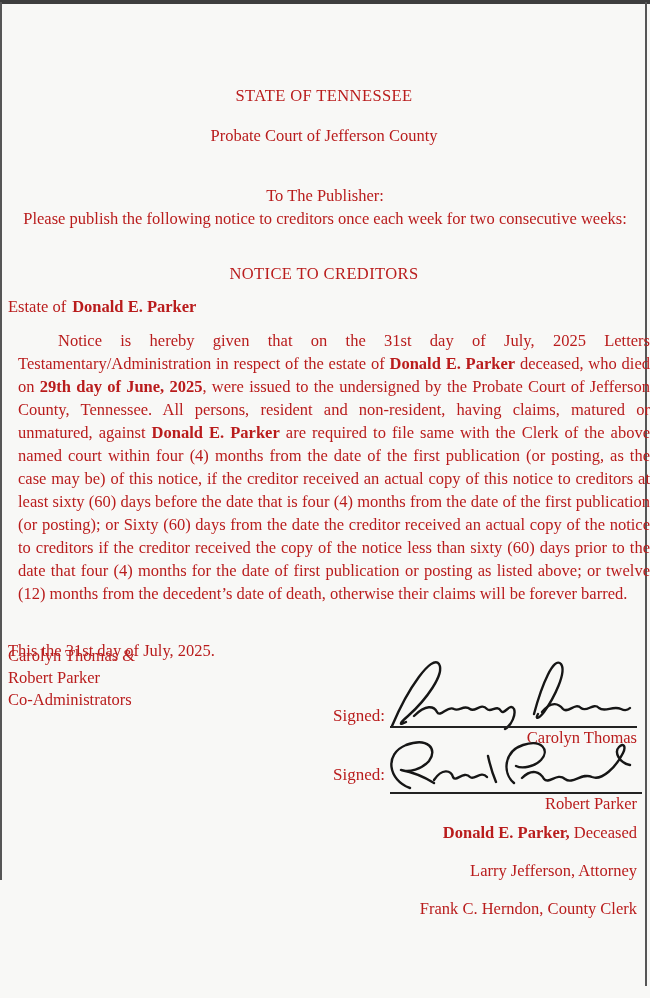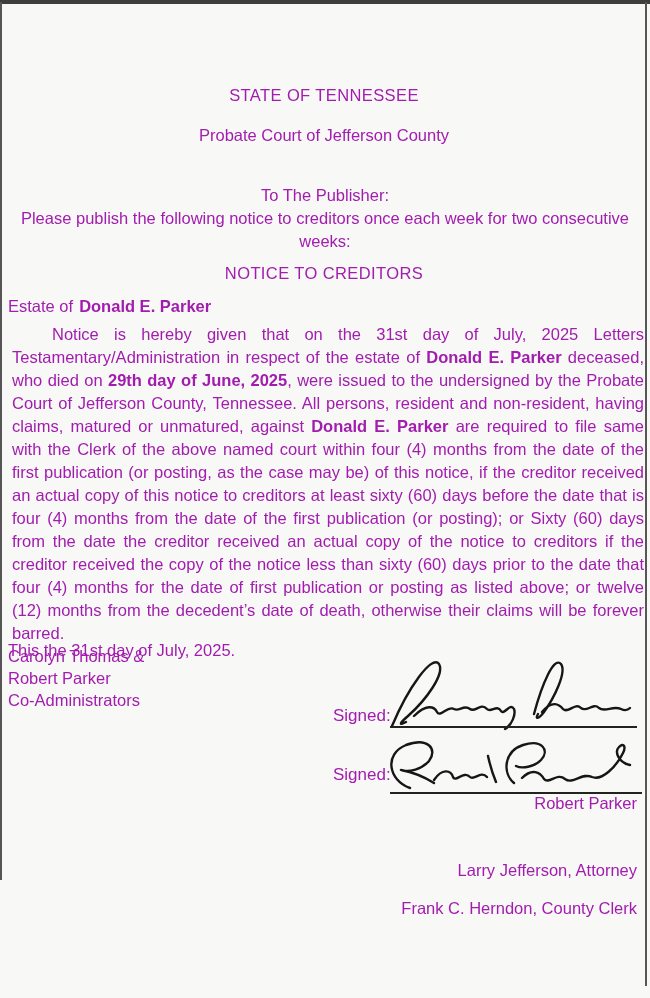--- a/index.html
+++ b/index.html
@@ -2,22 +2,22 @@
 <html><head>
 <meta charset="utf-8">
 <style>
   html, body { margin: 0; padding: 0; background: #e9e9e7; }
   .page {
     position: relative;
     width: 650px;
     height: 998px;
     margin: 0 auto;
     background: #f8f8f6;
-    font-family: Liberation Sans, sans-serif;
-    color: #a21caf;
+    font-family: Liberation Serif, serif;
+    color: #b91c1c;
     overflow: hidden;
   }
   
   .edge { position: absolute; background: #3e3e3e; }
   .edge-top { top: 0; left: 0; width: 650px; height: 4px; }
   .edge-left { top: 2px; left: 0; width: 2px; height: 878px; background: #565656; }
   .edge-right { top: 2px; left: 645px; width: 2px; height: 984px; background: #565656; }
 
   .txt { position: absolute; font-size: 16.5px; line-height: 23px; }
   .center { left: 8px; width: 632px; text-align: center; }
@@ -25,21 +25,21 @@
 
   .heading-state   { top: 84px; letter-spacing: 0.4px; }
   .heading-court   { top: 124px; }
   .publisher-block { top: 184px; left: 8px; width: 634px; text-align: center; }
   .notice-title    { top: 262px; letter-spacing: 0.4px; }
   .estate-line     { top: 295px; left: 8px; width: 632px; }
   .estate-line .b  { margin-left: 6px; }
   .notice-par {
     top: 319px; left: 8px; width: 632px;
     text-align: justify; text-indent: 40px;
-    margin: 4px;
+    margin: 10px;
   }
   .dated-line  { top: 599px; left: 8px; margin-top: 40px; }
   .admin-block { top: 645px; left: 8px; line-height: 22px; }
 
   .signed-label { font-size: 17px; }
   .signed-label-1 { top: 704px; left: 333px; }
   .signed-label-2 { top: 763px; left: 333px; }
   .sig-line { position: absolute; border-top: 2px solid #222; }
   .sig-line-1 { top: 726px; left: 390px; width: 247px; }
   .sig-line-2 { top: 792px; left: 390px; width: 252px; }
@@ -104,30 +104,34 @@
   <div class="txt signed-label signed-label-1">Signed:</div>
   <div class="sig-script sig-script-1">
     <svg width="256" height="80" viewBox="0 0 256 80" xmlns="http://www.w3.org/2000/svg">
       <path d="M 10 74 C 26 36, 50 2, 57 12 C 63 22, 44 48, 26 64 C 18 71, 16 74, 24 70"></path>
       <path d="M 32 64 C 44 52, 52 54, 55 60 C 58 66, 66 53, 72 57 C 77 60, 82 52, 88 57 C 93 61, 99 50, 105 57 C 109 61, 115 52, 119 59 C 122 64, 128 50, 132 57 C 134 62, 130 73, 123 77"></path>
       <path d="M 152 62 C 160 32, 172 4, 179 12 C 185 20, 172 46, 162 60 C 156 68, 153 67, 156 62"></path>
       <path d="M 160 60 C 170 48, 177 52, 181 57 C 186 62, 193 50, 199 56 C 205 61, 211 50, 217 56 C 223 61, 231 53, 239 57 C 243 59, 246 58, 248 56"></path>
     </svg>
   </div>
   <div class="sig-line sig-line-1"></div>
+  <div class="printed-name printed-1">Carolyn Thomas</div>
 
   <div class="txt signed-label signed-label-2">Signed:</div>
   <div class="sig-script sig-script-2">
     <svg width="268" height="60" viewBox="0 0 268 60" xmlns="http://www.w3.org/2000/svg">
       <path d="M 34 52 C 12 44, 8 18, 30 9 C 52 1, 62 13, 53 25 C 46 33, 33 37, 25 34 C 36 36, 50 42, 58 47"></path>
       <path d="M 58 44 C 66 32, 75 34, 77 41 C 79 47, 88 34, 94 41 C 98 45, 105 34, 111 41"></path>
       <path d="M 112 20 C 114 29, 117 39, 120 46"></path>
       <path d="M 138 47 C 126 37, 128 15, 147 9 C 166 3, 174 14, 165 24 C 158 31, 146 33, 140 30"></path>
       <path d="M 146 42 C 156 32, 164 36, 168 43 C 173 49, 181 36, 189 43 C 197 49, 206 36, 216 41 C 226 45, 240 31, 247 17 C 250 11, 248 6, 243 11 C 238 16, 243 27, 254 29"></path>
     </svg>
   </div>
   <div class="sig-line sig-line-2"></div>
   <div class="printed-name printed-2">Robert Parker</div>
 
+  <div class="footer-line footer-1">
+    <span class="b">Donald E. Parker,</span><span> Deceased</span>
+  </div>
   <div class="footer-line footer-2">Larry Jefferson, Attorney</div>
   <div class="footer-line footer-3">Frank C. Herndon, County Clerk</div>
 
 </div>
 
 </body></html>

